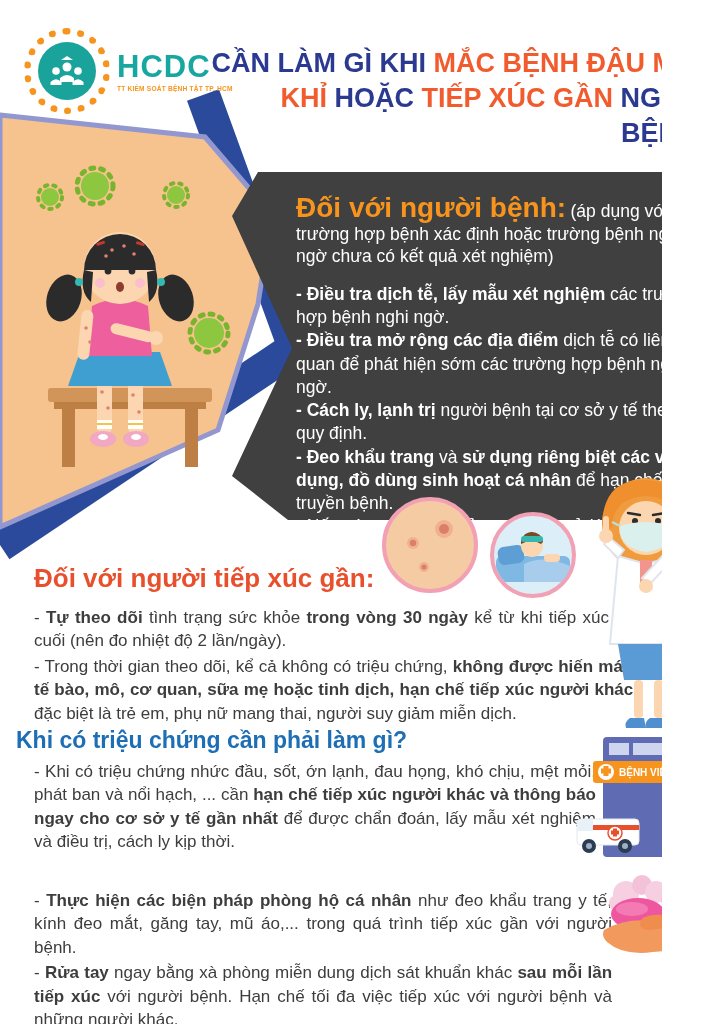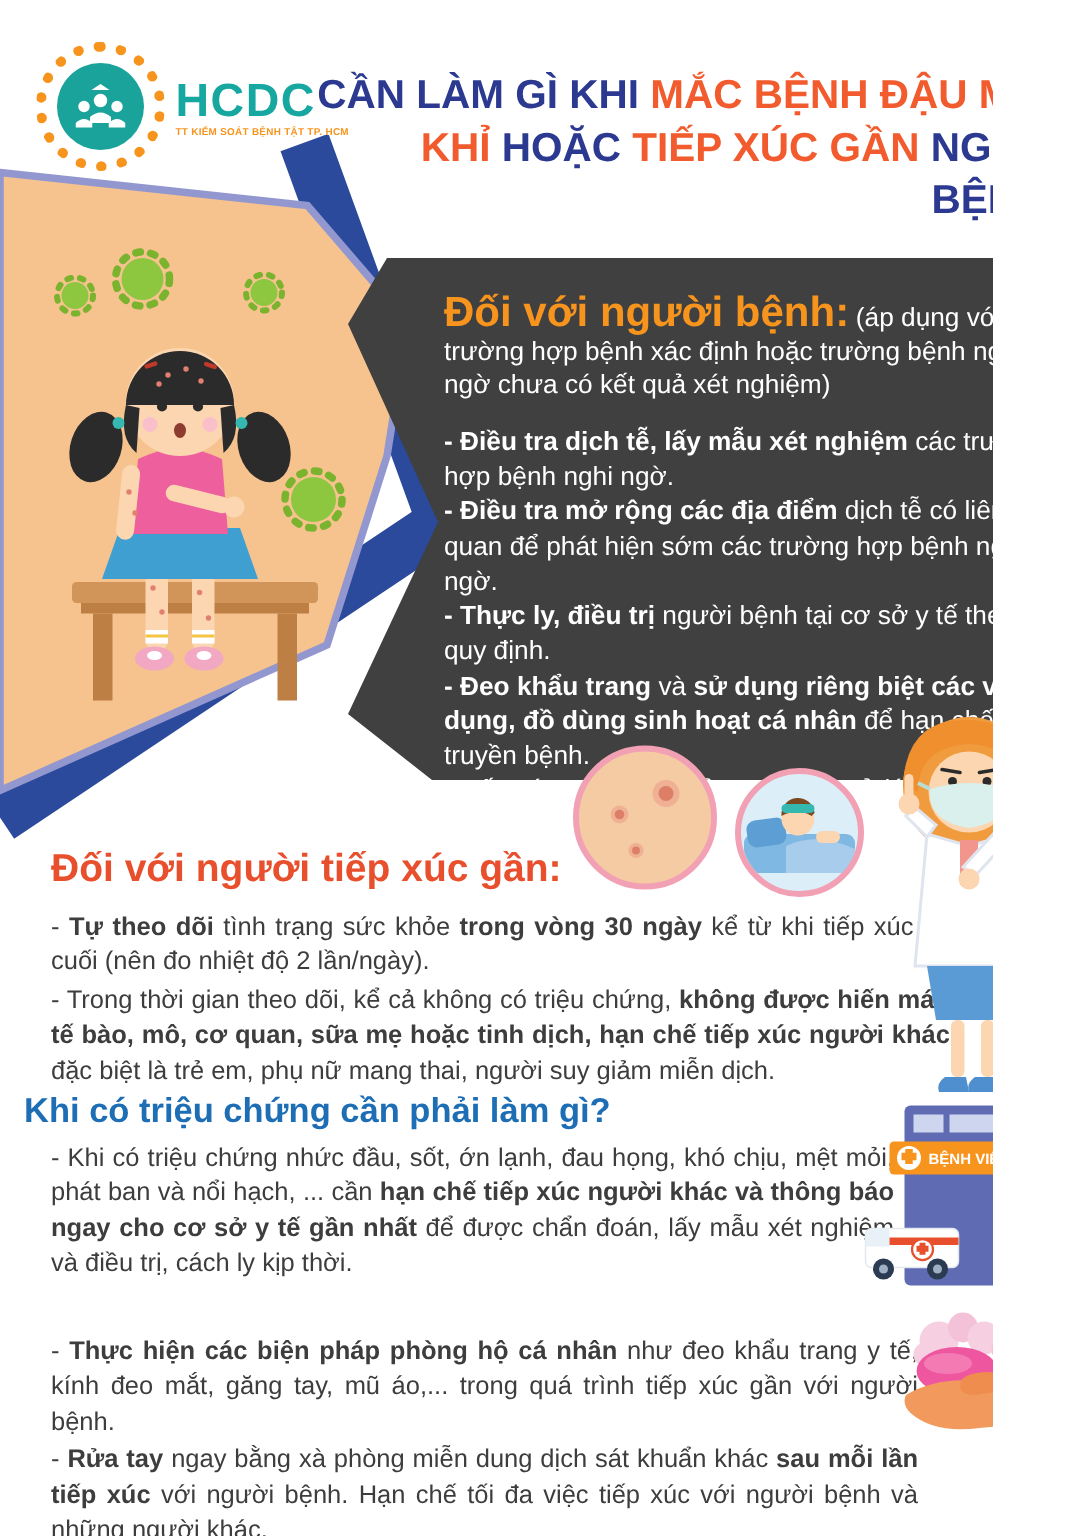--- a/index.html
+++ b/index.html
@@ -162,21 +162,21 @@
 
   <div class="abs patient-box">
     <div class="pb-inner">
       <div>
         <span class="pb-head">Đối với người bệnh:</span>
         <span class="pb-note">(áp dụng với trường hợp bệnh xác định hoặc trường bệnh nghi ngờ chưa có kết quả xét nghiệm)</span>
       </div>
       <div class="pb-items">
         <p><span class="b">- Điều tra dịch tễ, lấy mẫu xét nghiệm</span><span> các trường hợp bệnh nghi ngờ.</span></p>
         <p><span class="b">- Điều tra mở rộng các địa điểm</span><span> dịch tễ có liên quan để phát hiện sớm các trường hợp bệnh nghi ngờ.</span></p>
-        <p><span class="b">- Thực ly, điều trị</span><span> người bệnh tại cơ sở y tế theo quy định.</span></p>
+        <p><span class="b">- Cách ly, lạnh trị</span><span> người bệnh tại cơ sở y tế theo quy định.</span></p>
         <p><span class="b">- Đeo khẩu trang</span><span> và </span><span class="b">sử dụng riêng biệt các vật dụng, đồ dùng sinh hoạt cá nhân</span><span> để hạn chế lây truyền bệnh.</span></p>
         <p><span>- Nếu có người bệnh tử vong, cần xử lý theo </span><span class="b">Thông tư số 21/2021/TT-BYT</span><span> ngày 26 tháng 11 năm 2021 của Bộ Y tế.</span></p>
       </div>
     </div>
   </div>
 
   <div class="abs photo-circle pox-circle">
     <svg width="88" height="88" viewBox="0 0 88 88">
       <circle cx="58" cy="28" r="9" fill="#efb093"></circle>
         <circle cx="58" cy="28" r="5" fill="#dd7f66"></circle>

